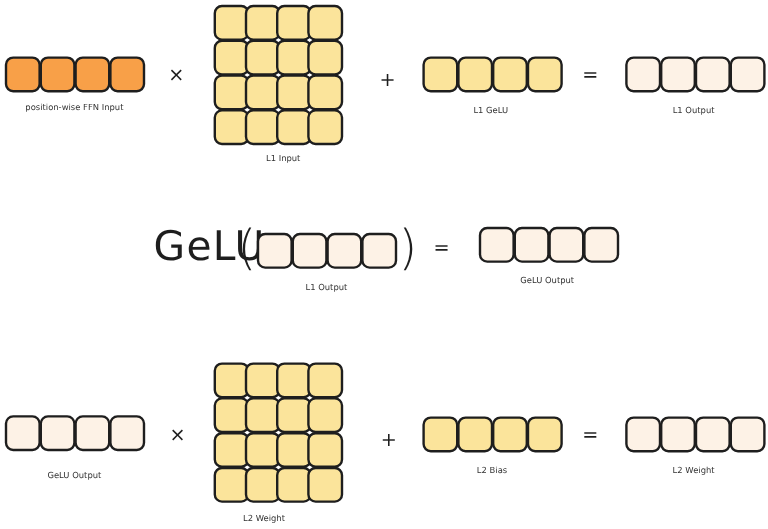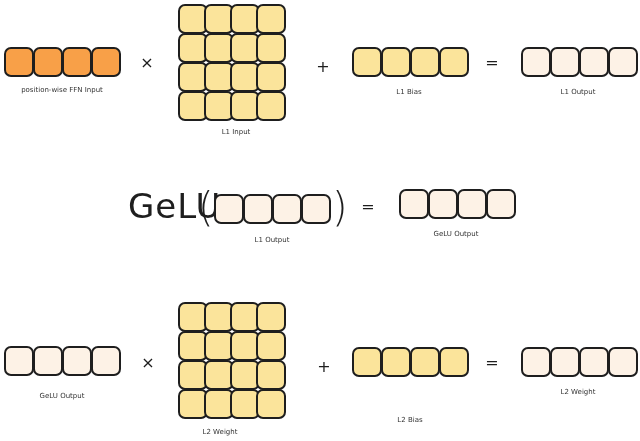--- a/index.html
+++ b/index.html
@@ -51,21 +51,21 @@
 <div class="label" style="left:236px; top:128px;">L1 Input</div>
 
 <div class="op" style="left:323px; top:66px;">+</div>
 
 <div class="vec" style="left:352px; top:47px;">
   <div class="cell yellow"></div>
   <div class="cell yellow"></div>
   <div class="cell yellow"></div>
   <div class="cell yellow"></div>
 </div>
-<div class="label" style="left:409px; top:88px;">L1 Bias</div>
+<div class="label" style="left:409px; top:88px;">L1 GeLU</div>
 
 <div class="op" style="left:492px; top:62px;">=</div>
 
 <div class="vec" style="left:521px; top:47px;">
   <div class="cell cream"></div>
   <div class="cell cream"></div>
   <div class="cell cream"></div>
   <div class="cell cream"></div>
 </div>
 <div class="label" style="left:578px; top:88px;">L1 Output</div>
@@ -122,21 +122,21 @@
 <div class="label" style="left:220px; top:428px;">L2 Weight</div>
 
 <div class="op" style="left:324px; top:366px;">+</div>
 
 <div class="vec" style="left:352px; top:347px;">
   <div class="cell yellow"></div>
   <div class="cell yellow"></div>
   <div class="cell yellow"></div>
   <div class="cell yellow"></div>
 </div>
-<div class="label" style="left:410px; top:388px;margin-top:28px;">L2 Bias</div>
+<div class="label" style="left:410px; top:388px;">L2 Bias</div>
 
 <div class="op" style="left:492px; top:362px;">=</div>
 
 <div class="vec" style="left:521px; top:347px;">
   <div class="cell cream"></div>
   <div class="cell cream"></div>
   <div class="cell cream"></div>
   <div class="cell cream"></div>
 </div>
 <div class="label" style="left:578px; top:388px;">L2 Weight</div>

